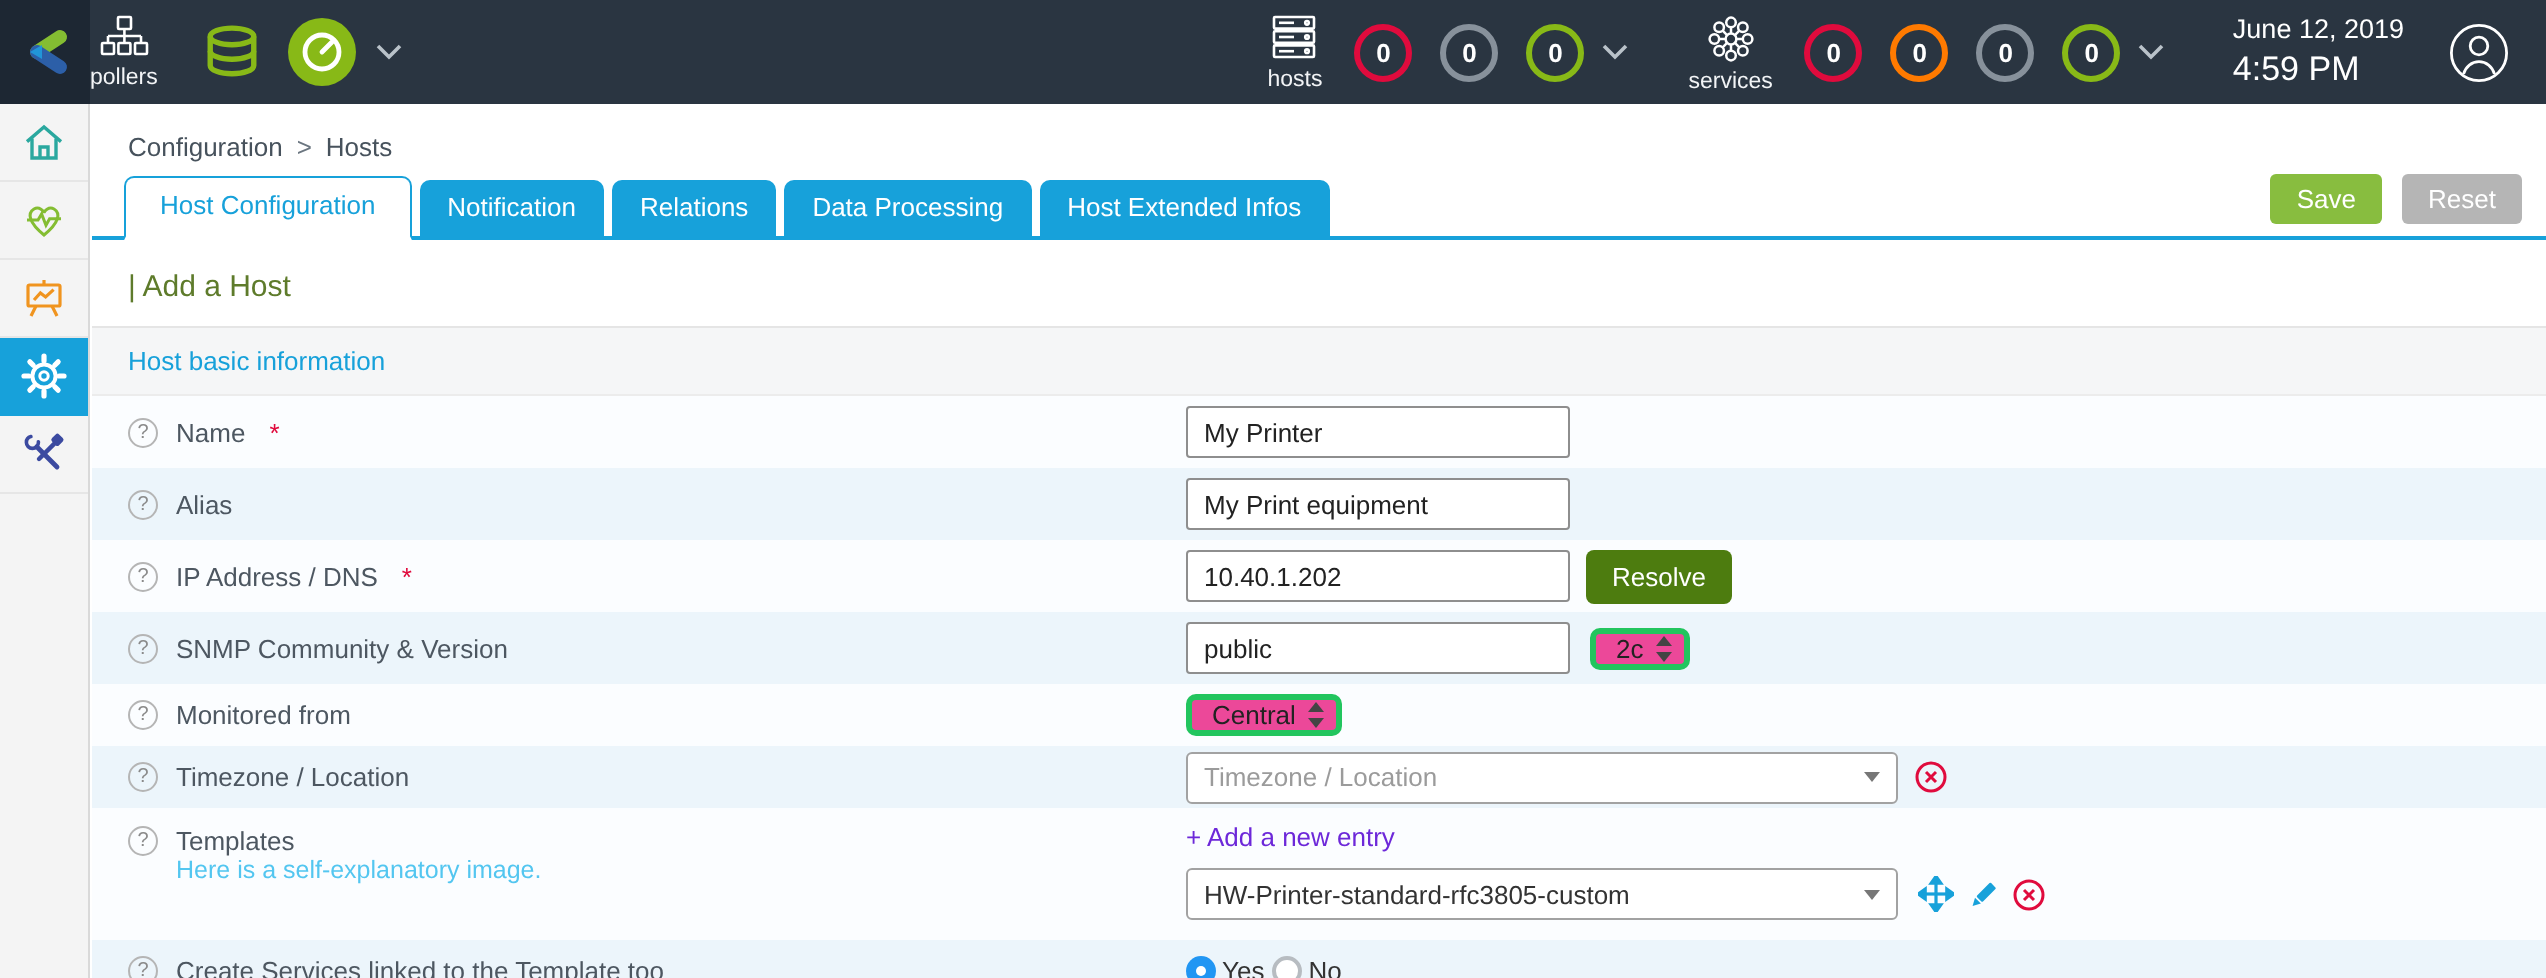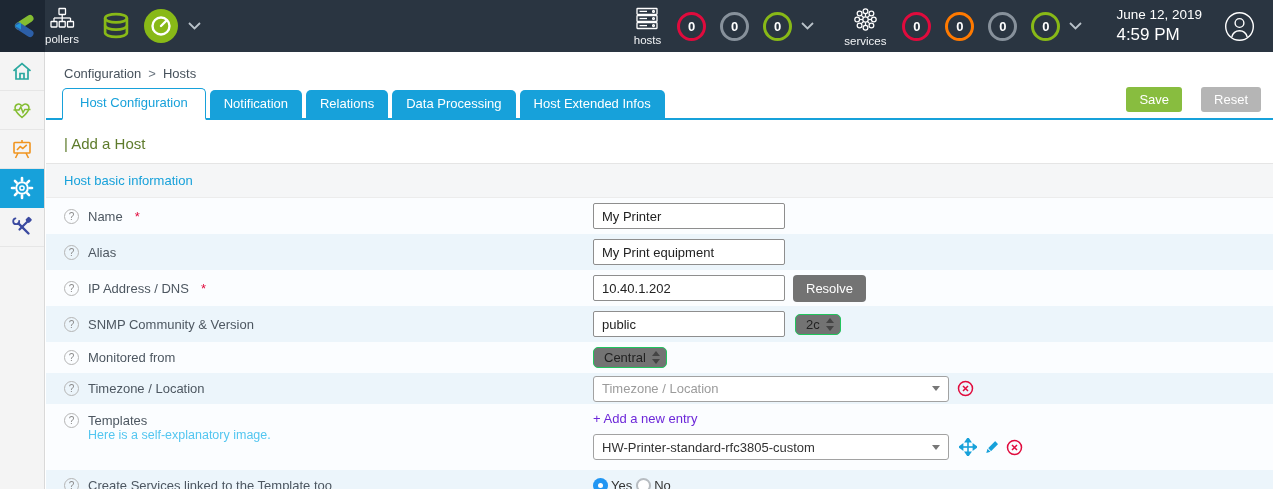--- a/index.html
+++ b/index.html
@@ -33,45 +33,45 @@
   
   .content { margin-left:46px; }
   .breadcrumb { padding:14px 0 8px 18px; font-size:13px; color:#47525c; display:flex; gap:7px; }
   .breadcrumb span { cursor:pointer; }
   .breadcrumb .sep { color:#6b7680; cursor:default; }
 
   .tabstrip { position:relative; border-bottom:2px solid #17a1da; padding:0 0 0 16px; display:flex; align-items:flex-end; height:31px; }
   .tab { font-size:13px; padding:6px 14px 7px; margin-right:4px; border-radius:5px 5px 0 0;
     background:#17a1da; color:#fff; cursor:pointer; }
   .tab.active { background:#fff; color:#17a1da; border:1px solid #17a1da; border-bottom:2px solid #fff; margin-bottom:-2px; padding:6px 17px 8px; }
-  .tab-actions { position:absolute; right:12px; bottom:6px; display:flex; gap:19px;border-radius:10px; }
+  .tab-actions { position:absolute; right:12px; bottom:6px; display:flex; gap:10px;border-radius:10px; }
   .btn { border:none; border-radius:3px; color:#fff; font-size:13px; padding:5px 13px; cursor:pointer; font-family:inherit; }
   .btn-save { background:#88bd3f; }
   .btn-reset { background:#b5b5b5; }
 
   .page-title { padding:15px 18px 11px; font-size:15px; color:#5e7b2b; }
   .section-bar { background:#f5f6f7; border-top:1px solid #e5e5e5; border-bottom:1px solid #ececec;
     padding:9px 18px; font-size:13px; color:#17a1da; }
 
   
   .frow { display:flex; align-items:center; min-height:36px; padding:0 18px; }
   .frow.alt { background:#ecf5fb; }
   .frow.base { background:#fbfdff; }
   .frow.short { min-height:31px; }
   .label-cell { width:529px; display:flex; align-items:center; gap:9px; flex-shrink:0; }
   .help { width:15px; height:15px; border-radius:50%; border:1px solid #b5b5b5; color:#8a8a8a;
     font-size:10px; display:flex; align-items:center; justify-content:center; cursor:pointer; flex-shrink:0; }
   .flabel { font-size:13px; color:#4d5761; }
   .req { color:#e00b3d; font-size:13px; margin-left:3px; }
   .tinput { width:192px; height:26px; border:1px solid #8e8e8e; border-radius:2px; padding:0 8px;
     font-size:13px; color:#222; font-family:inherit; background:#fff; }
-  .btn-resolve { margin-left:8px; background:#737373; border:none; border-radius:4px; color:#fff;
+  .btn-resolve { margin-left:8px; background:#4d7c0f; border:none; border-radius:4px; color:#fff;
     font-size:13px; padding:6px 13px; cursor:pointer; font-family:inherit; }
-  .nselect { margin-left:10px; display:inline-flex; align-items:center; gap:6px; border:1px solid #22c55e;
-    border-radius:5px; background:#737373; padding:2px 6px 2px 10px; font-size:13px; color:#222; cursor:pointer; height:21px; }
+  .nselect { margin-left:10px; display:inline-flex; align-items:center; gap:6px; border:3px solid #22c55e;
+    border-radius:5px; background:#ec4899; padding:2px 6px 2px 10px; font-size:13px; color:#222; cursor:pointer; height:21px; }
   .nselect.first { margin-left:0; }
   .sel2 { width:356px; height:26px; border:1px solid #a2a2a2; border-radius:3px; background:#fff;
     display:flex; align-items:center; padding:0 8px; cursor:pointer; justify-content:space-between; }
   .sel2 .ph { font-size:13px; color:#9b9b9b; }
   .sel2 .val { font-size:13px; color:#333; }
   .sel2 .arrow { width:0; height:0; border-left:4px solid transparent; border-right:4px solid transparent; border-top:5px solid #777; }
   .icon-btn { display:flex; align-items:center; cursor:pointer; }
   .ml8 { margin-left:8px; } .ml10 { margin-left:10px; } .ml6 { margin-left:6px; }
 
   .tpl-row { display:block; padding:7px 18px 10px; }

